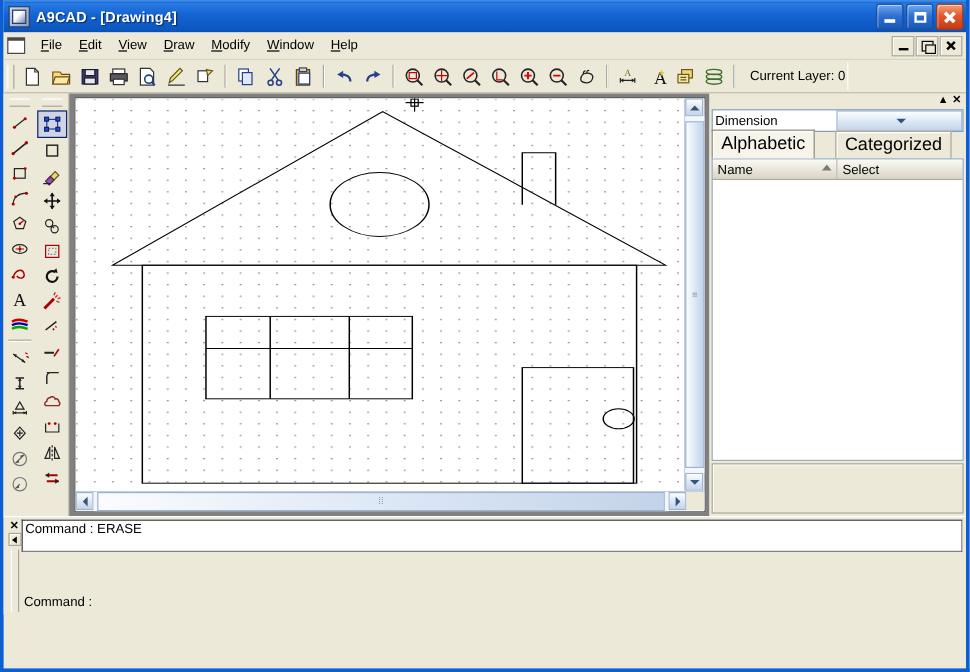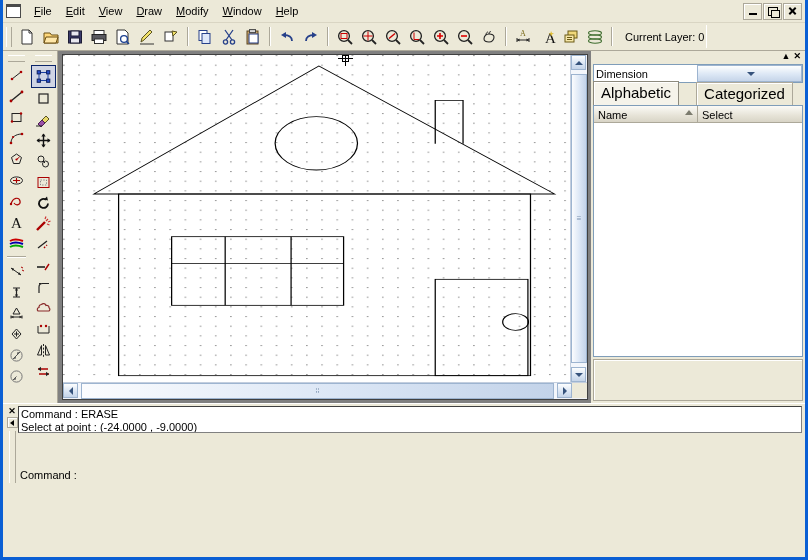--- a/index.html
+++ b/index.html
@@ -166,20 +166,37 @@
   .stfill{flex:1;height:17px;border:1px solid #aca899;background:#ece9d8;box-shadow:inset 1px 1px 0 #fff;
      box-sizing:border-box;position:relative;}
   .resizegrip{position:absolute;right:1px;bottom:1px;width:12px;height:12px;}
   .resizegrip i{position:absolute;right:0;background:#aca899;height:2px;}
 </style>
 </head>
 <body>
 
 <div id="app">
 
+  <div class="titlebar">
+    <span class="tb-icon">
+        <i></i>
+      </span>
+    <span class="tb-title">A9CAD  - [Drawing4]</span>
+    <span class="tb-btns">
+      <span class="tbb">
+          <span class="gm min"></span>
+        </span>
+      <span class="tbb">
+          <span class="gm max"></span>
+        </span>
+      <span class="tbb close">
+          <span class="gm cls"></span>
+        </span>
+    </span>
+  </div>
 
   <div class="menubar">
     <span class="mdi-icon"></span>
     <span class="menu-item"><u>F</u><span title="File">ile</span></span>
     <span class="menu-item"><u>E</u>dit</span>
     <span class="menu-item"><u>V</u>iew</span>
     <span class="menu-item"><u>D</u>raw</span>
     <span class="menu-item"><u>M</u>odify</span>
     <span class="menu-item"><u>W</u>indow</span>
     <span class="menu-item"><u>H</u>elp</span>
@@ -676,19 +693,18 @@
     <div class="cmdgrips">
       <span class="cmdx">✕</span>
       <span class="cmdpin">
           <i class="arr"></i>
         </span>
       <span class="cmdvgrip"></span>
     </div>
     <div class="cmdcol">
       <div class="cmdhist">
         <div>Command : ERASE</div>
-        <div>Select at point : (-24.0000 , -9.0000)</div>
       </div>
       <div class="cmdline">Command :</div>
     </div>
   </div>
 
 </div>
 
 </body></html>

